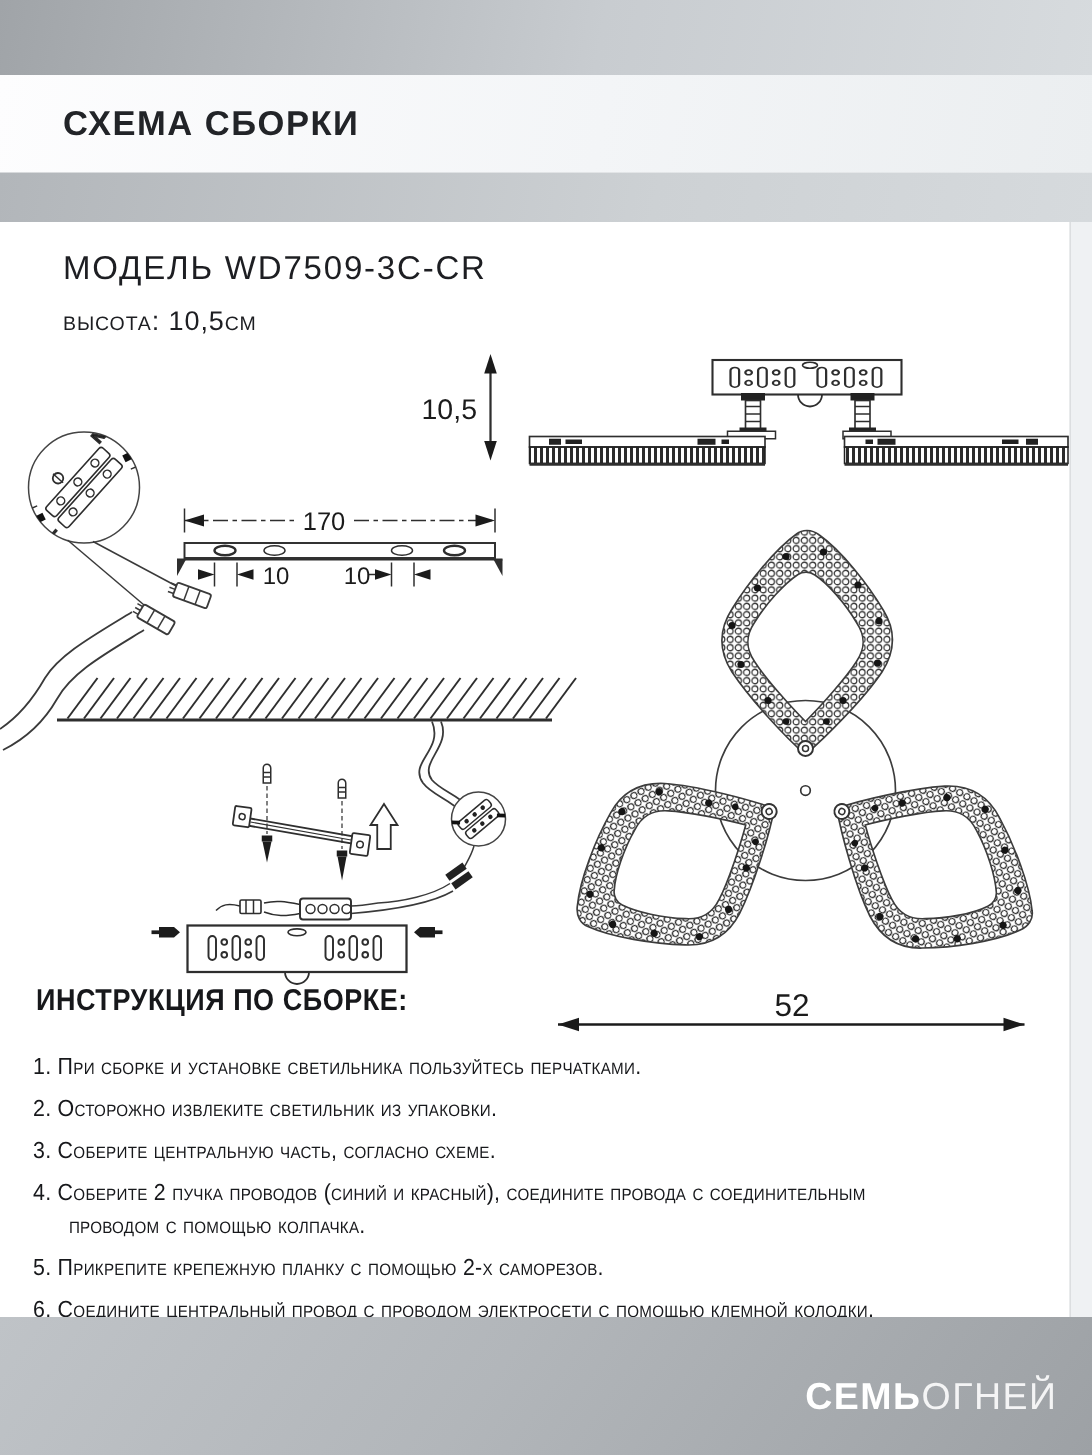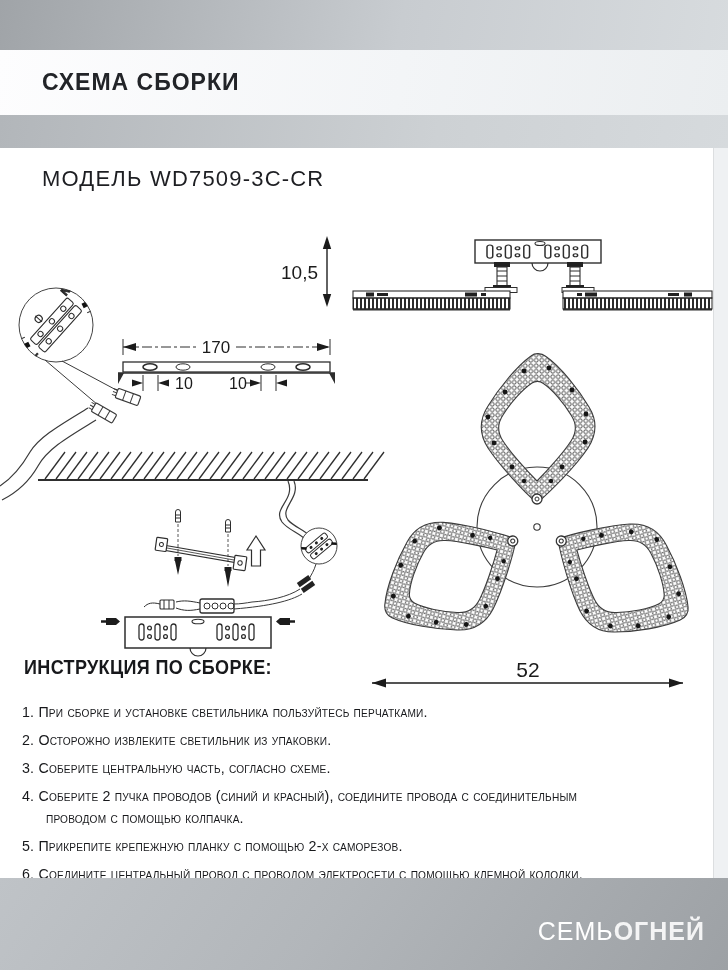--- a/index.html
+++ b/index.html
@@ -27,36 +27,37 @@
     color:#17181b;transform:scaleX(.9);transform-origin:left top;}
   .instr-list{left:22px;top:701px;width:766px;color:#17181b;font-size:15.5px;
     font-variant:small-caps;letter-spacing:.2px;transform:scaleX(.92);transform-origin:left top;}
   .instr-item{line-height:22px;margin-bottom:6px;padding-left:26px;text-indent:-26px;
     white-space:pre-line;}
   
   .footer{left:0;top:878px;width:728px;height:92px;
     background:linear-gradient(125deg,#bfc3c7 0%,#b2b6ba 45%,#9da1a5 100%);}
   .brand{position:absolute;right:23px;top:39px;font-size:25px;letter-spacing:1px;color:#fff;
     white-space:nowrap;}
-  .brand b{font-weight:400;}
-  .brand span{font-weight:700;color:rgba(255,255,255,.88);}
+  .brand b{font-weight:700;}
+  .brand span{font-weight:400;color:rgba(255,255,255,.88);}
   svg text{font-family:"Liberation Sans","DejaVu Sans",sans-serif;fill:#1b1b1b;}
 </style>
 </head>
 <body>
 
 <div class="abs band-top"></div>
 <div class="abs band-title"></div>
 <div class="abs band-bottom"></div>
 <div class="abs page-title">СХЕМА СБОРКИ</div>
 
 <div class="abs edge-strip"></div>
 
 <div class="abs model-block">
   <div class="model-name">МОДЕЛЬ WD7509-3C-CR</div>
+  <div class="model-line">высота: 10,5см</div>
 </div>
 
 <svg class="abs" style="left:0;top:0;" width="728" height="970" viewBox="0 0 728 970">
   <defs>
     <pattern id="crystal" width="5.5" height="5.5" patternUnits="userSpaceOnUse">
       <circle cx="2.75" cy="2.75" r="2" fill="none" stroke="#2a2a2a" stroke-width="0.8"></circle>
     </pattern>
     <pattern id="vstripe" width="4" height="12" patternUnits="userSpaceOnUse">
       <rect x="0" y="0" width="2" height="12" fill="#2b2b2b"></rect>
     </pattern>

